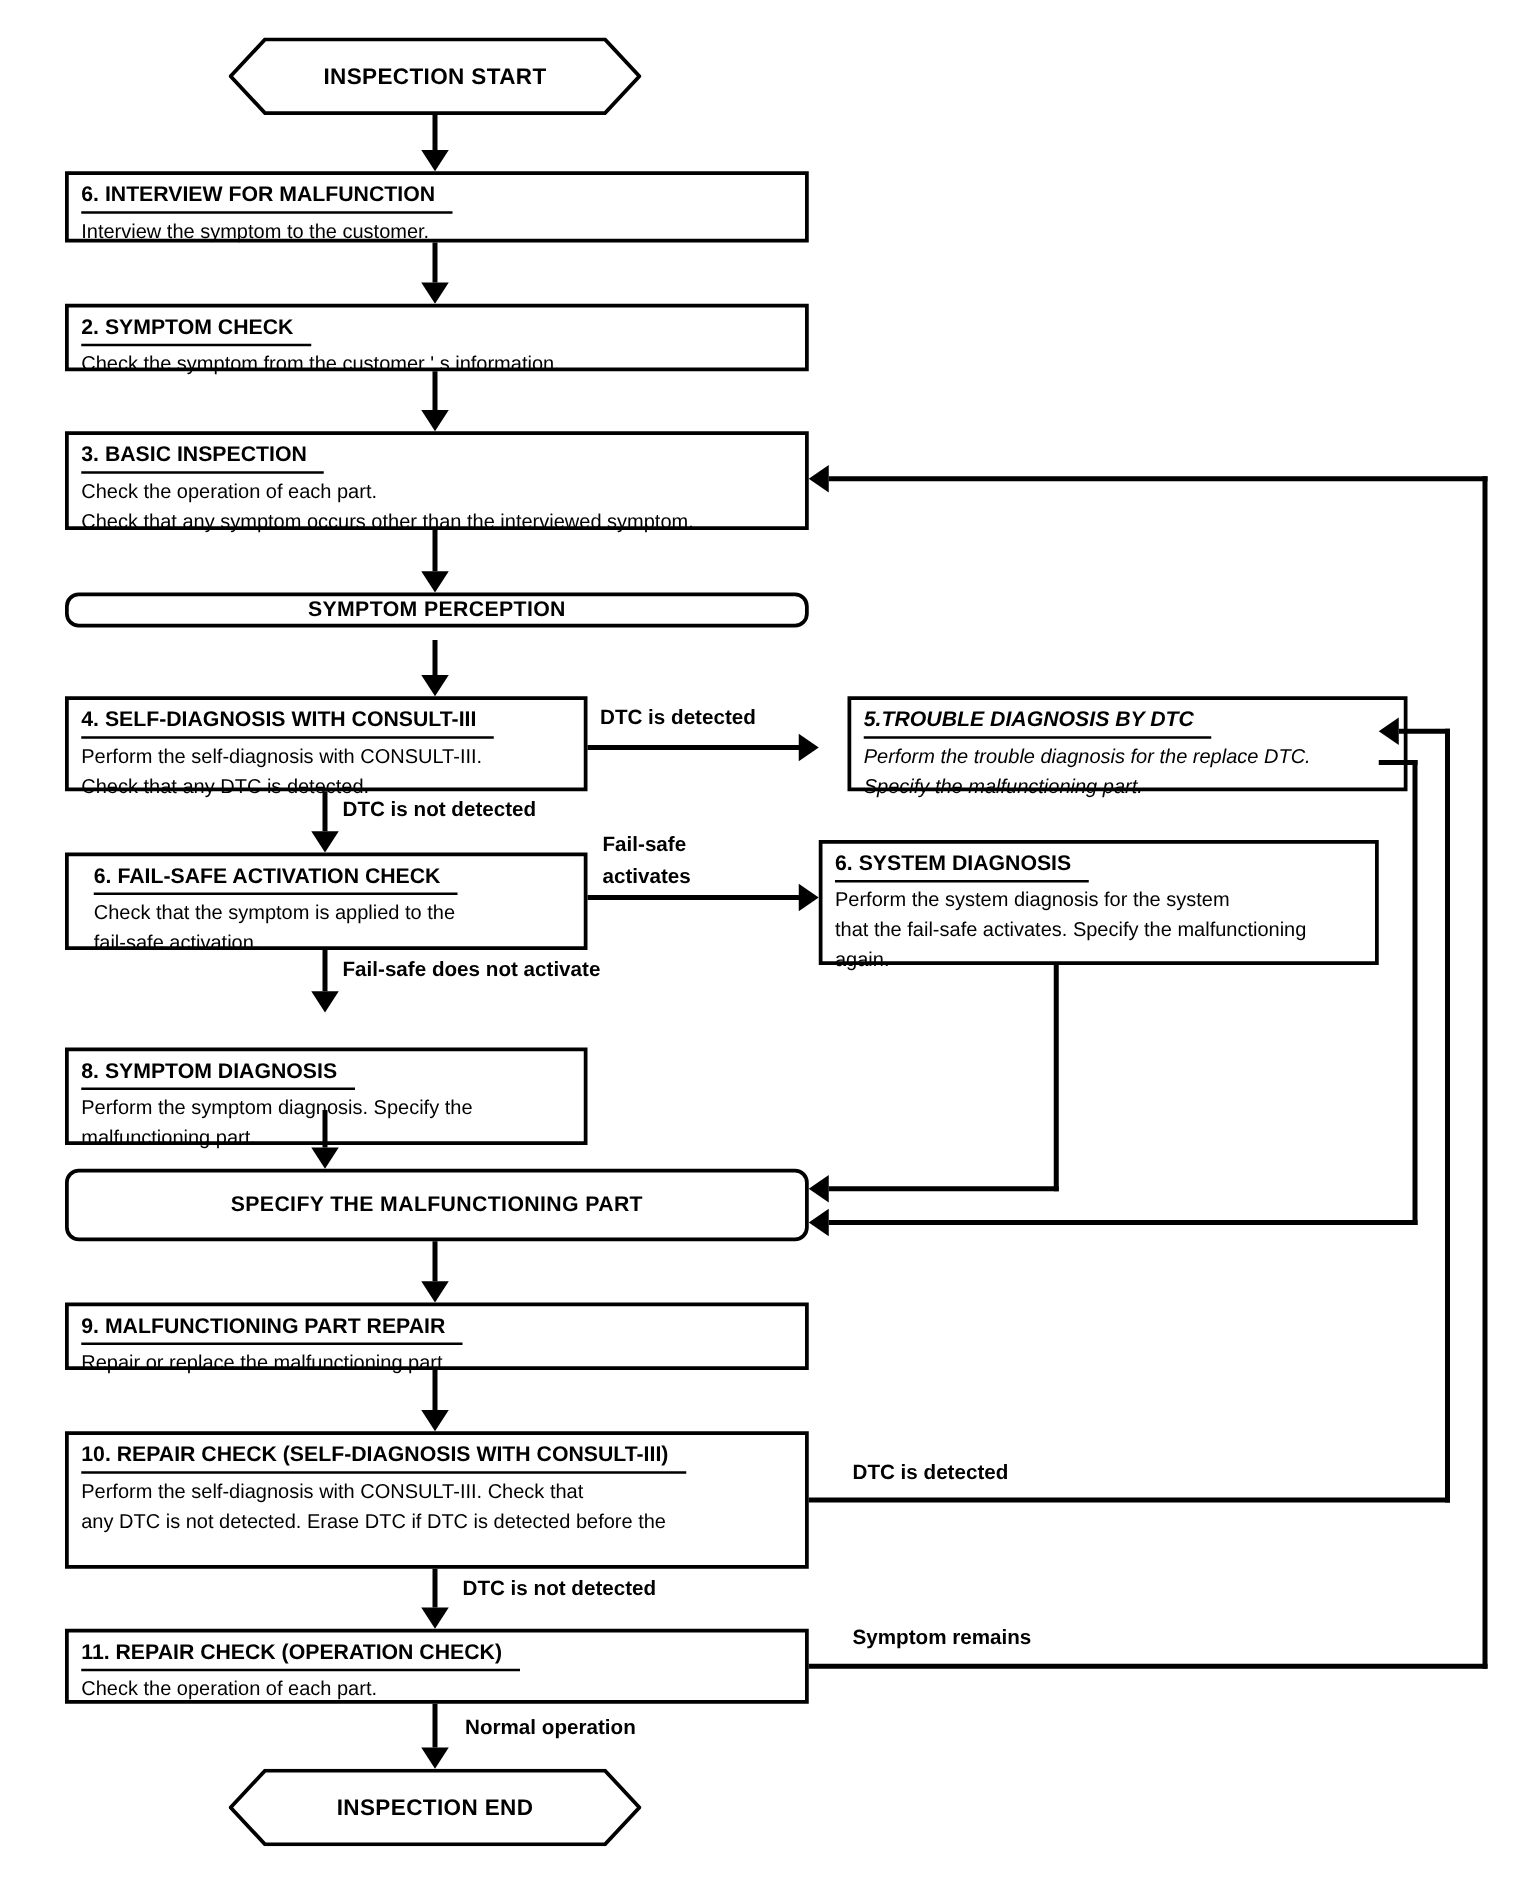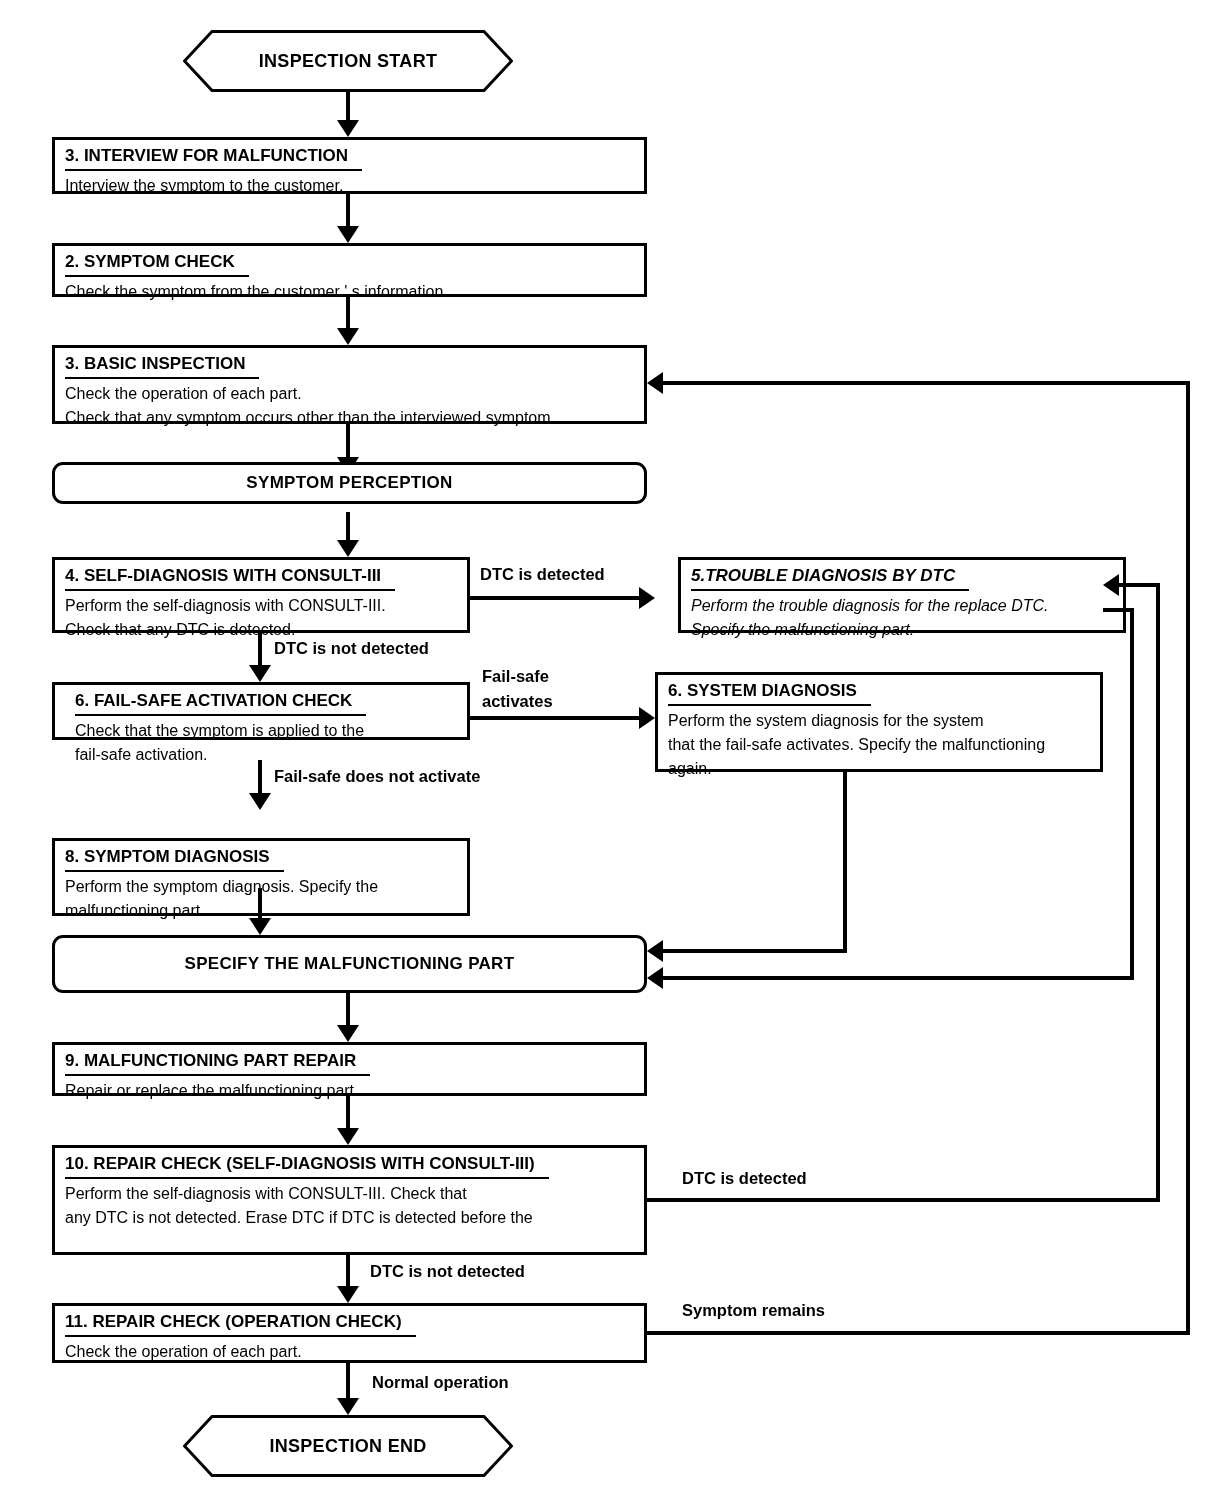--- a/index.html
+++ b/index.html
@@ -53,21 +53,21 @@
     <svg width="330" height="62" viewBox="0 0 330 62">
       <polygon points="29,1.5 301,1.5 328.5,31 301,60.5 29,60.5 1.5,31" fill="#ffffff" stroke="#000000" stroke-width="3"></polygon>
     </svg>
     <div class="hex-label">INSPECTION START</div>
   </div>
 
   <div class="vline" style="left:346px;top:92px;height:28px;"></div>
   <div class="ad" style="left:337px;top:120px;"></div>
 
   <div class="box" style="left:52px;top:137px;width:595px;height:57px;">
-    <span class="title">3. INTERVIEW FOR MALFUNCTION</span>
+    <span class="title">6. INTERVIEW FOR MALFUNCTION</span>
     <div class="line">Interview the symptom to the customer.</div>
   </div>
 
   <div class="vline" style="left:346px;top:194px;height:32px;"></div>
   <div class="ad" style="left:337px;top:226px;"></div>
 
   <div class="box" style="left:52px;top:243px;width:595px;height:54px;">
     <span class="title">2. SYMPTOM CHECK</span>
     <div class="line">Check the symptom from the customer ' s information.</div>
   </div>
@@ -77,21 +77,21 @@
 
   <div class="box" style="left:52px;top:345px;width:595px;height:79px;">
     <span class="title">3. BASIC INSPECTION</span>
     <div class="line">Check the operation of each part.</div>
     <div class="line">Check that any symptom occurs other than the interviewed symptom.</div>
   </div>
 
   <div class="vline" style="left:346px;top:424px;height:33px;"></div>
   <div class="ad" style="left:337px;top:457px;"></div>
 
-  <div class="pill" style="left:52px;top:462px;width:595px;height:42px;justify-content:center;">
+  <div class="pill" style="left:52px;top:474px;width:595px;height:28px;justify-content:center;">
     <span>SYMPTOM PERCEPTION</span>
   </div>
 
   <div class="vline" style="left:346px;top:512px;height:28px;"></div>
   <div class="ad" style="left:337px;top:540px;"></div>
 
   <div class="box" style="left:52px;top:557px;width:418px;height:76px;">
     <span class="title">4. SELF-DIAGNOSIS WITH CONSULT-III</span>
     <div class="line">Perform the self-diagnosis with CONSULT-III.</div>
     <div class="line">Check that any DTC is detected.</div>
@@ -104,21 +104,21 @@
   <div class="box" style="left:678px;top:557px;width:448px;height:76px;font-style:italic;">
     <span class="title">5.TROUBLE DIAGNOSIS BY DTC</span>
     <div class="line">Perform the trouble diagnosis for the replace DTC.</div>
     <div class="line">Specify the malfunctioning part.</div>
   </div>
 
   <div class="lbl" style="left:274px;top:638px;">DTC is not detected</div>
   <div class="vline" style="left:258px;top:633px;height:32px;"></div>
   <div class="ad" style="left:249px;top:665px;"></div>
 
-  <div class="box" style="left:52px;top:682px;width:418px;height:58px;padding-left:20px;">
+  <div class="box" style="left:52px;top:682px;width:418px;height:78px;padding-left:20px;">
     <span class="title">6. FAIL-SAFE ACTIVATION CHECK</span>
     <div class="line">Check that the symptom is applied to the</div>
     <div class="line">fail-safe activation.</div>
   </div>
 
   <div class="lbl" style="left:482px;top:666px;">Fail-safe</div>
   <div class="lbl" style="left:482px;top:691px;text-align:center;">activates</div>
   <div class="hline" style="left:470px;top:716px;width:171px;"></div>
   <div class="ar" style="left:639px;top:707px;"></div>
 

